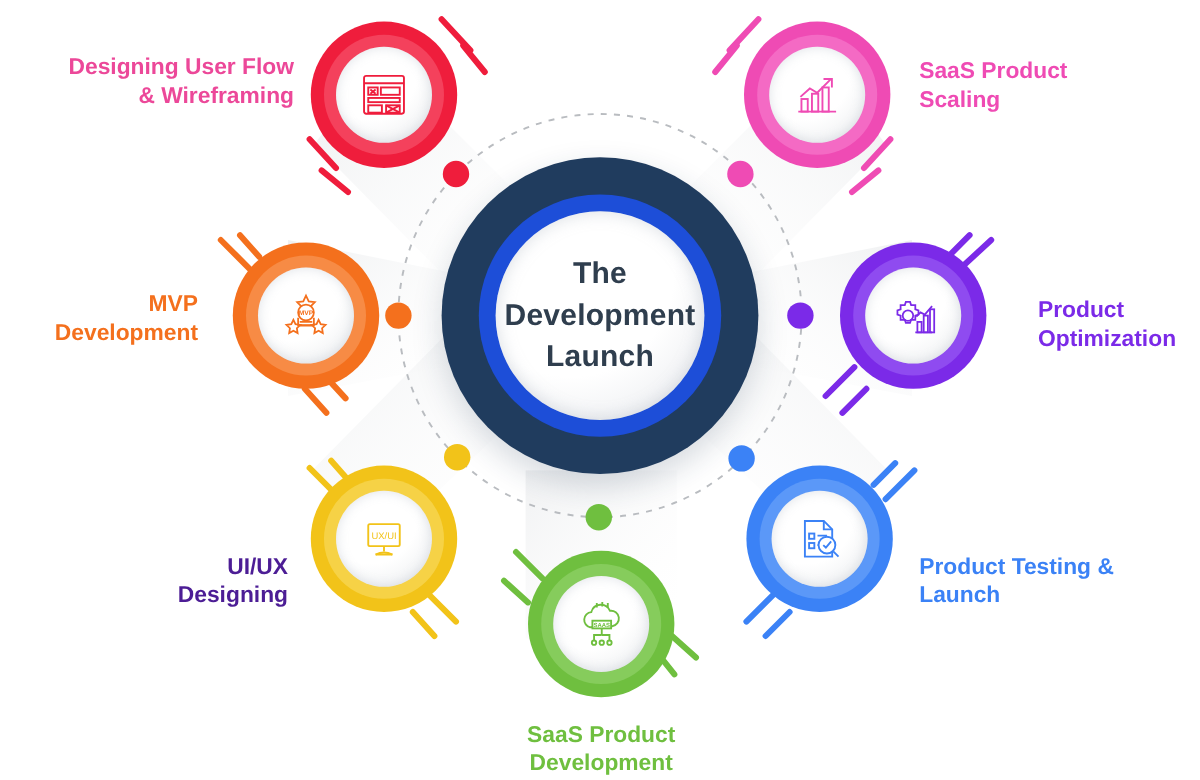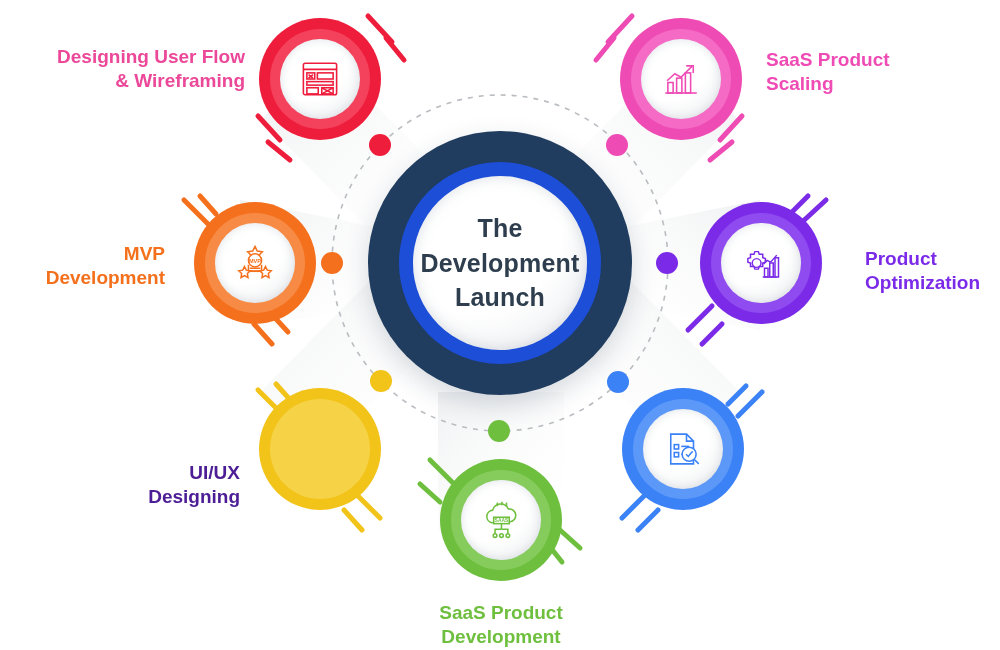--- a/index.html
+++ b/index.html
@@ -231,20 +231,22 @@
         <rect x="14" y="19" width="5" height="5"></rect>
         <rect x="14" y="28" width="5" height="5"></rect>
         <line x1="22" y1="21" x2="31" y2="21"></line>
         <line x1="22" y1="30" x2="27" y2="30"></line>
         <circle cx="31" cy="30" r="8" fill="#ffffff"></circle>
         <polyline points="27.5,30 30,32.5 35,26.5"></polyline>
         <line x1="37" y1="36" x2="42" y2="41"></line>
       </svg>
     </div>
   </div>
+  <div class="label lbl-l" style="left:766px;top:461px;width:230px;color:#3b82f6;">Product Testing &amp;
+Launch</div>
 
   <div class="node" style="left:440px;top:459px;width:122px;height:122px;">
     <div class="ring-outer" style="background:#6fbf3f;"></div>
     <div class="ring-mid" style="left:11px;top:11px;width:100px;height:100px;background:#86cc5c;"></div>
     <div class="disc" style="left:21px;top:21px;width:80px;height:80px;">
       <svg width="44" height="44" viewBox="0 0 48 48" fill="none" stroke="#6fbf3f" stroke-width="1.7">
         <path d="M14 27 a7 7 0 0 1 1 -13.8 a9 9 0 0 1 17 -1.2 a7 7 0 0 1 2 14 z"></path>
         <rect x="16" y="21" width="17" height="7" fill="#ffffff"></rect>
         <text x="24.5" y="26.6" font-family="'Liberation Sans',sans-serif" font-size="5.4" font-weight="bold" fill="#6fbf3f" stroke="none" text-anchor="middle">SAAS</text>
         <line x1="20" y1="9" x2="20" y2="5"></line>
@@ -258,20 +260,29 @@
         <circle cx="31.5" cy="41" r="2"></circle>
       </svg>
     </div>
   </div>
   <div class="label lbl-c" style="left:391px;top:601px;width:220px;color:#6fbf3f;">SaaS Product
 Development</div>
 
   <div class="node" style="left:259px;top:388px;width:122px;height:122px;">
     <div class="ring-outer" style="background:#f2c319;"></div>
     <div class="ring-mid" style="left:11px;top:11px;width:100px;height:100px;background:#f6d246;"></div>
+    <div class="disc" style="left:21px;top:21px;width:80px;height:80px;">
+      <svg width="42" height="42" viewBox="0 0 48 48" fill="none" stroke="#f2c319" stroke-width="1.8">
+        <rect x="9" y="10" width="30" height="21" rx="1.5"></rect>
+        <text x="24" y="24.5" font-family="'Liberation Sans',sans-serif" font-size="9" fill="#f2c319" stroke="none" text-anchor="middle">UX/UI</text>
+        <line x1="24" y1="31" x2="24" y2="36"></line>
+        <path d="M16 39 q8 -4 16 0"></path>
+        <line x1="16" y1="39" x2="32" y2="39"></line>
+      </svg>
+    </div>
   </div>
   <div class="label lbl-r" style="left:60px;top:461px;width:180px;color:#4c1d95;">UI/UX
 Designing</div>
 
   <div class="node" style="left:194px;top:202px;width:122px;height:122px;">
     <div class="ring-outer" style="background:#f4701d;"></div>
     <div class="ring-mid" style="left:11px;top:11px;width:100px;height:100px;background:#f78b45;"></div>
     <div class="disc" style="left:21px;top:21px;width:80px;height:80px;">
       <svg width="42" height="42" viewBox="0 0 48 48" fill="none" stroke="#f4701d" stroke-width="1.7">
         <polygon points="24,5 26.6,10.4 32.4,11.2 28.2,15.4 29.2,21.2 24,18.5 18.8,21.2 19.8,15.4 15.6,11.2 21.4,10.4"></polygon>

